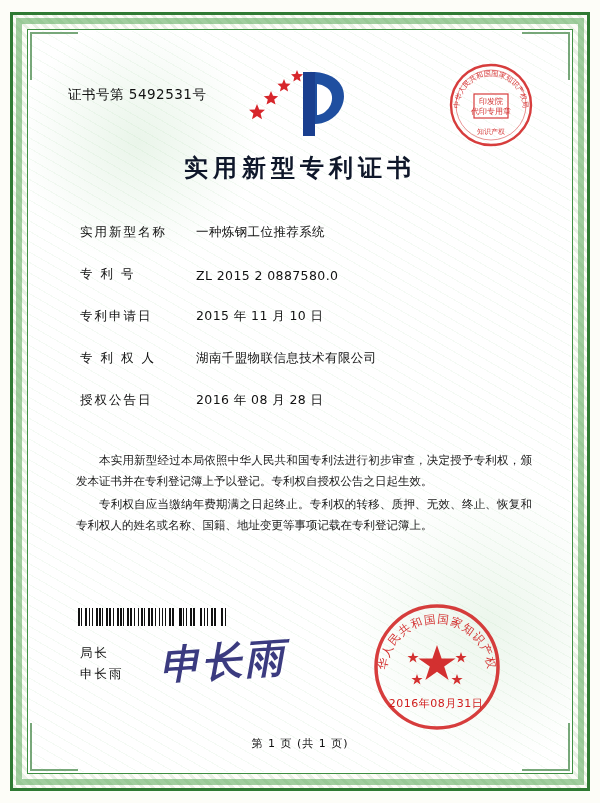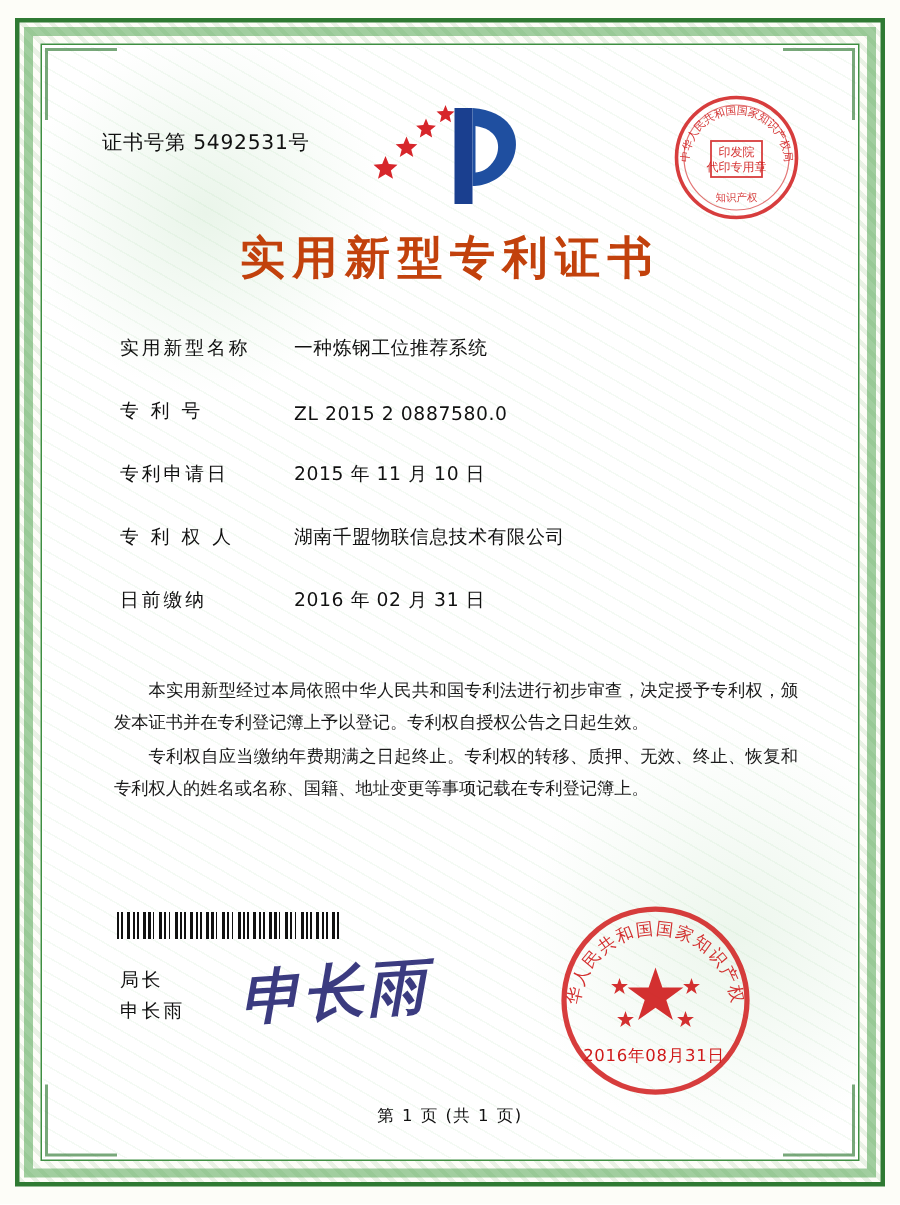--- a/index.html
+++ b/index.html
@@ -118,24 +118,24 @@
     width: 86px;
     height: 86px;
   }
 
   .title {
     position: absolute;
     left: 0;
     right: 0;
     top: 106px;
     text-align: center;
-    font-size: 30px;
+    font-size: 24px;
     font-weight: bold;
     letter-spacing: 5px;
-    color: #c2410c;
+    color: #0f172a;
     font-family: "DejaVu Sans", sans-serif;
   }
 
   .fields {
     position: absolute;
     left: 40px;
     right: 30px;
     top: 178px;
     font-size: 12.5px;
     color: #111;
@@ -309,22 +309,22 @@
       </div>
       <div class="field-row">
         <div class="field-label">专利申请日</div>
         <div class="field-value">2015 年 11 月 10 日</div>
       </div>
       <div class="field-row">
         <div class="field-label">专 利 权 人</div>
         <div class="field-value">湖南千盟物联信息技术有限公司</div>
       </div>
       <div class="field-row">
-        <div class="field-label">日前缴纳</div>
-        <div class="field-value">2016 年 02 月 31 日</div>
+        <div class="field-label">授权公告日</div>
+        <div class="field-value">2016 年 08 月 28 日</div>
       </div>
     </div>
 
     <div class="body-text">
       <p>本实用新型经过本局依照中华人民共和国专利法进行初步审查，决定授予专利权，颁发本证书并在专利登记簿上予以登记。专利权自授权公告之日起生效。</p>
       <p>专利权自应当缴纳年费期满之日起终止。专利权的转移、质押、无效、终止、恢复和专利权人的姓名或名称、国籍、地址变更等事项记载在专利登记簿上。</p>
     </div>
 
     <div class="barcode"></div>
 

